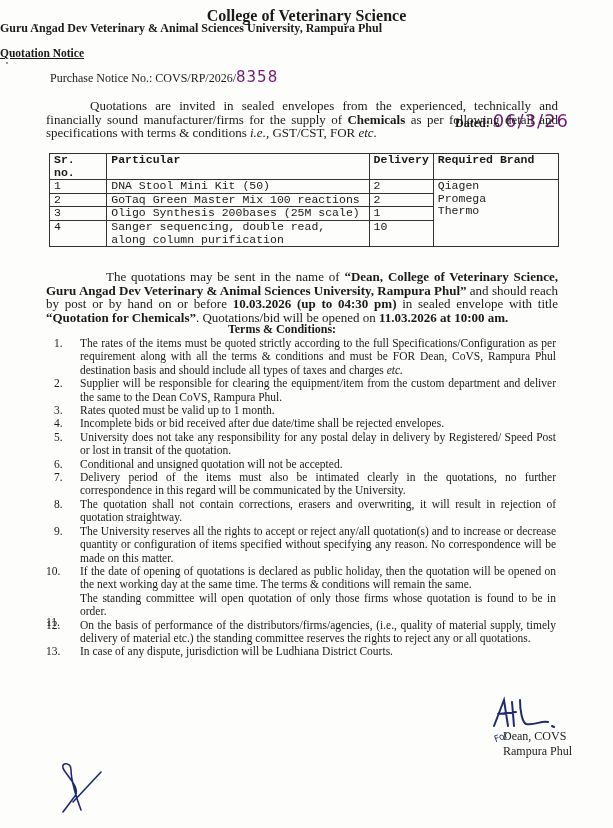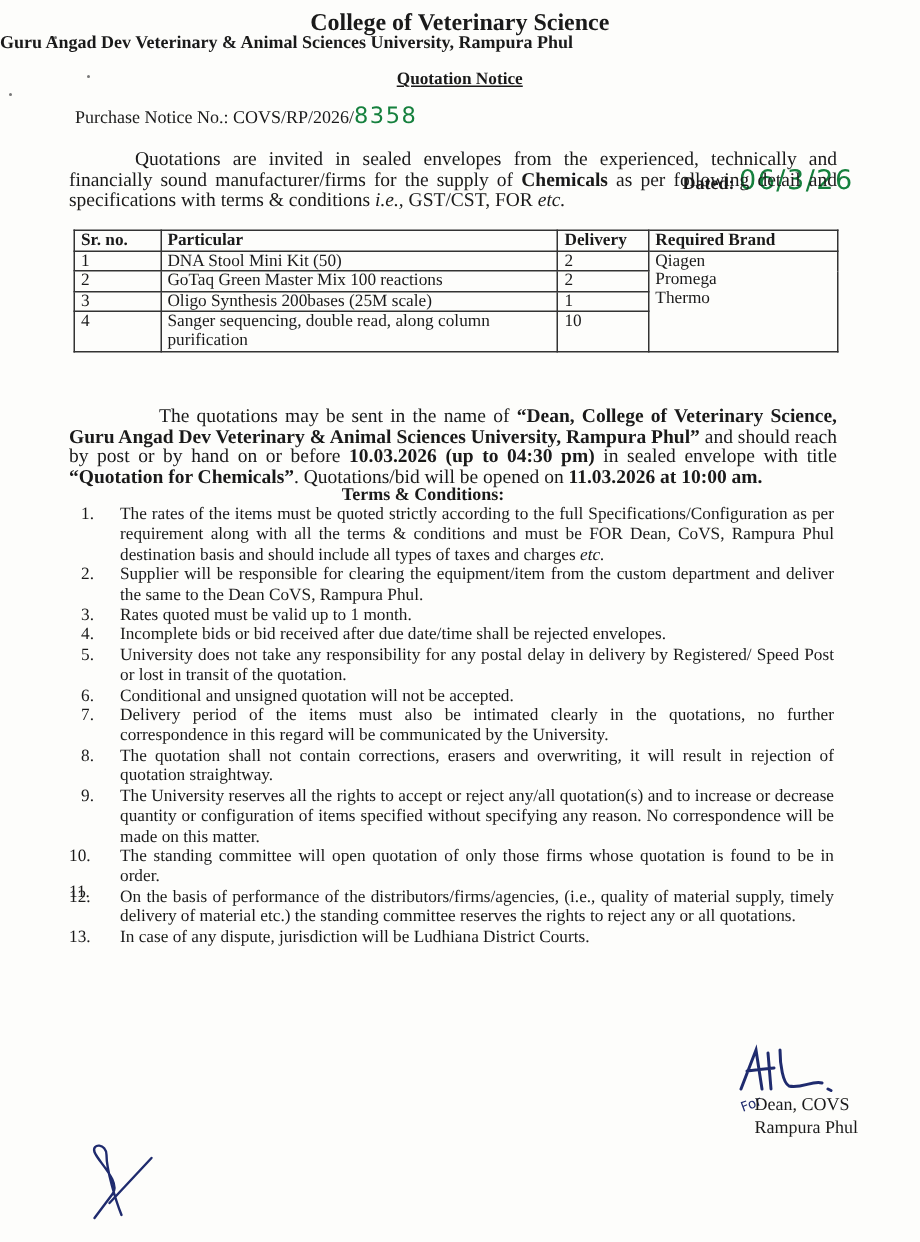--- a/index.html
+++ b/index.html
@@ -6,30 +6,30 @@
     body {
       width: 613px; height: 828px; overflow: hidden;
       background: #fdfdfb;
       font-family: "Liberation Serif", "DejaVu Serif", serif;
       color: #1a1a1a;
       position: relative;
     }
     .page { position: absolute; left: 0; top: 0; width: 613px; height: 828px; }
     .hdr1 { position: absolute; top: 9px; left: 0; width: 613px; font-size: 16px; font-weight: bold; text-align: center; line-height: 13px; }
     .hdr2 { position: absolute; top: 22px; left: 0; width: 586px; font-size: 12px; font-weight: bold; line-height: 13px; }
-    .notice-title { position: absolute; top: 47px; left: 0; width: 613px; font-size: 11.5px; font-weight: bold; text-align: center; text-decoration: underline; }
+    .notice-title { position: absolute; top: 47px; left: 0; width: 613px; font-size: 11.5px; font-weight: bold; text-decoration: underline; }
     .purchase { position: absolute; top: 68px; left: 50px; font-size: 12px; }
     .purchase b { font-weight: normal; }
-    .hand { font-family: "DejaVu Sans", sans-serif; color: #15803d; font-size: 15px; font-weight: normal; letter-spacing: 1px; }
+    .hand { font-family: "DejaVu Sans", sans-serif; color: #701a75; font-size: 15px; font-weight: normal; letter-spacing: 1px; }
     .dated { position: absolute; top: 66px; left: 455px; font-size: 12px; font-weight: bold; margin-top: 44px; }
     .para { position: absolute; left: 46px; width: 512px; font-size: 13px; line-height: 13.6px; text-align: justify; }
     .para .indent { display: inline-block; width: 44px; }
     table.items {
       position: absolute; top: 153px; left: 49px; width: 510px;
-      border-collapse: collapse; font-size: 11.5px; line-height: 12.6px;
+      border-collapse: collapse; font-size: 11.5px; line-height: 12.6px; font-family: Liberation Mono, monospace;
     }
     table.items td, table.items th { border: 1px solid #333; padding: 0 4px; vertical-align: top; text-align: left; }
     table.items th { font-weight: bold; }
     .c-sr { width: 50px; }
     .c-part { width: 264px; margin-top: 28px; }
     .c-qty { width: 52px; }
     .c-brand { width: 120px; }
     .part-long { text-align: justify; }
     .terms-title { position: absolute; top: 322px; left: 0; width: 564px; text-align: center; font-size: 12px; font-weight: bold; }
     ol.terms {
@@ -115,21 +115,21 @@
   <ol class="terms">
     <li><span class="num">1.</span><span>The rates of the items must be quoted strictly according to the full Specifications/Configuration as per requirement along with all the terms &amp; conditions and must be FOR Dean, CoVS, Rampura Phul destination basis and should include all types of taxes and charges </span><i>etc.</i></li>
     <li><span class="num">2.</span><span>Supplier will be responsible for clearing the equipment/item from the custom department and deliver the same to the Dean CoVS, Rampura Phul.</span></li>
     <li><span class="num">3.</span><span>Rates quoted must be valid up to 1 month.</span></li>
     <li><span class="num">4.</span><span>Incomplete bids or bid received after due date/time shall be rejected envelopes.</span></li>
     <li><span class="num">5.</span><span>University does not take any responsibility for any postal delay in delivery by Registered/ Speed Post or lost in transit of the quotation.</span></li>
     <li><span class="num">6.</span><span>Conditional and unsigned quotation will not be accepted.</span></li>
     <li><span class="num">7.</span><span>Delivery period of the items must also be intimated clearly in the quotations, no further correspondence in this regard will be communicated by the University.</span></li>
     <li><span class="num">8.</span><span>The quotation shall not contain corrections, erasers and overwriting, it will result in rejection of quotation straightway.</span></li>
     <li><span class="num">9.</span><span>The University reserves all the rights to accept or reject any/all quotation(s) and to increase or decrease quantity or configuration of items specified without specifying any reason. No correspondence will be made on this matter.</span></li>
-    <li><span class="num" style="left:0;">10.</span></li>
+    <li><span class="num" style="left:0;">10.</span><span>If the date of opening of quotations is declared as public holiday, then the quotation will be opened on the next working day at the same time. The terms &amp; conditions will remain the same.</span></li>
     <li><span class="num" style="left:0;margin-top:24px;">11.</span><span>The standing committee will open quotation of only those firms whose quotation is found to be in order.</span></li>
     <li><span class="num" style="left:0;">12.</span><span>On the basis of performance of the distributors/firms/agencies, (i.e., quality of material supply, timely delivery of material etc.) the standing committee reserves the rights to reject any or all quotations.</span></li>
     <li><span class="num" style="left:0;">13.</span><span>In case of any dispute, jurisdiction will be Ludhiana District Courts.</span></li>
   </ol>
 
   <svg class="sig-right" viewBox="0 0 100 36">
     <path d="M8 30 L18 4 L22 30 M12 18 L30 16 M26 6 L28 30 M34 4 C34 14 36 26 40 28 C48 30 56 24 62 26 M66 30 L68 31" fill="none" stroke="#1f2b6e" stroke-width="2" stroke-linecap="round"></path>
   </svg>
   <div class="for-text">For</div>
   <div class="dean">

